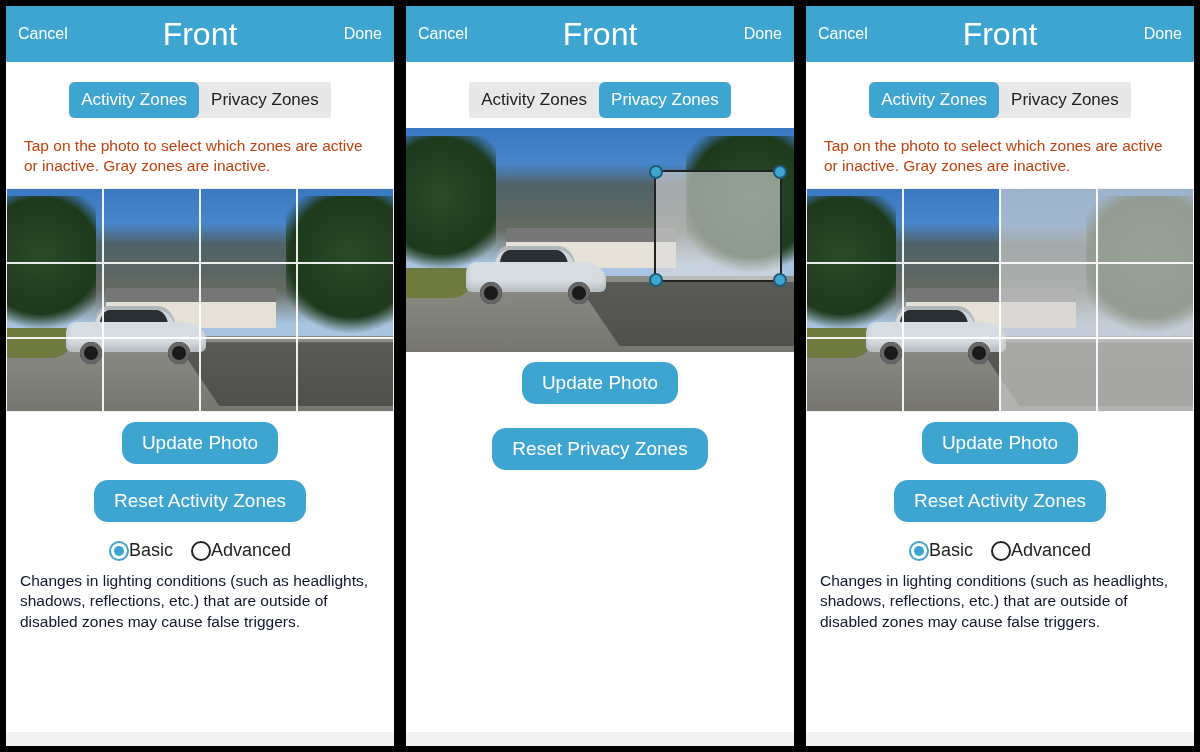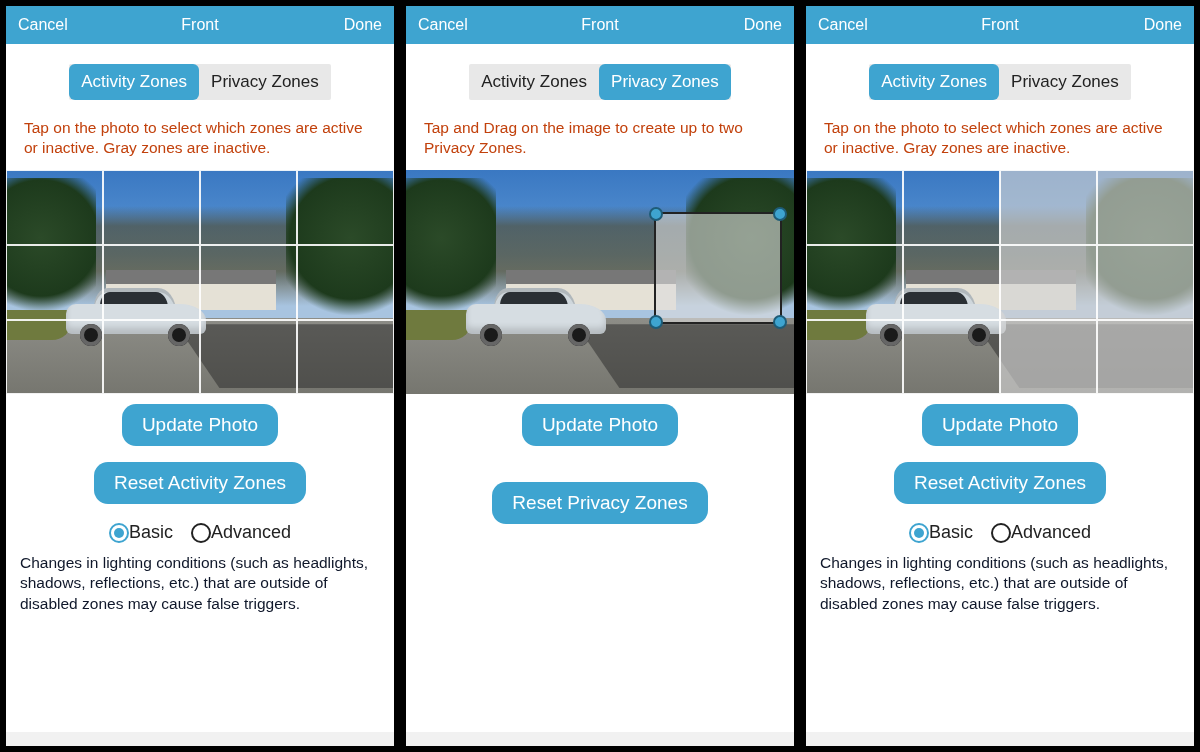--- a/index.html
+++ b/index.html
@@ -10,29 +10,29 @@
     background: #fff;
     display: flex;
     flex-direction: column;
     border: 4px solid #000;
     margin: 2px;
     position: relative;
     overflow: hidden;
   }
   .header {
     background: #3ea4d0;
-    height: 38px;
+    height: 56px;
     display: flex;
     align-items: center;
     justify-content: space-between;
     padding: 0 12px;
     color: #fff;
   }
   .header .title {
-    font-size: 16px;
+    font-size: 32px;
     font-weight: 400;
     position: absolute;
     left: 0; right: 0;
     text-align: center;
     pointer-events: none;
   }
   .header .side {
     font-size: 16px;
     cursor: pointer;
     z-index: 1;
@@ -243,21 +243,20 @@
     <span class="side">Cancel</span>
     <span class="title">Front</span>
     <span class="side">Done</span>
   </div>
   <div class="segwrap">
     <div class="seg">
       <div>Activity Zones</div>
       <div class="active">Privacy Zones</div>
     </div>
   </div>
-  <div class="instr">Tap and Drag on the image to create up to two Privacy Zones.</div>
   <div class="photo">
     <div class="sky"></div>
       <div class="trees"></div>
       <div class="house"></div>
     <div class="drive"></div>
       <div class="shadow"></div>
       <div class="grass"></div>
     <div class="car">
         <div class="cab"></div>
         <div class="win"></div>
@@ -268,21 +267,21 @@
     <div class="privacy-rect">
       <span class="handle" style="left:0;top:0;"></span>
       <span class="handle" style="left:100%;top:0;"></span>
       <span class="handle" style="left:0;top:100%;"></span>
       <span class="handle" style="left:100%;top:100%;"></span>
     </div>
   </div>
   <div class="btnrow">
       <button class="bluebtn">Update Photo</button>
     </div>
-  <div class="btnrow" style="padding-top:24px;margin-top:12px;">
+  <div class="btnrow" style="padding-top:24px;">
       <button class="bluebtn">Reset Privacy Zones</button>
     </div>
   <div class="bottombar"></div>
 </div>
 
 <div class="screen">
   <div class="header">
     <span class="side">Cancel</span>
     <span class="title">Front</span>
     <span class="side">Done</span>

